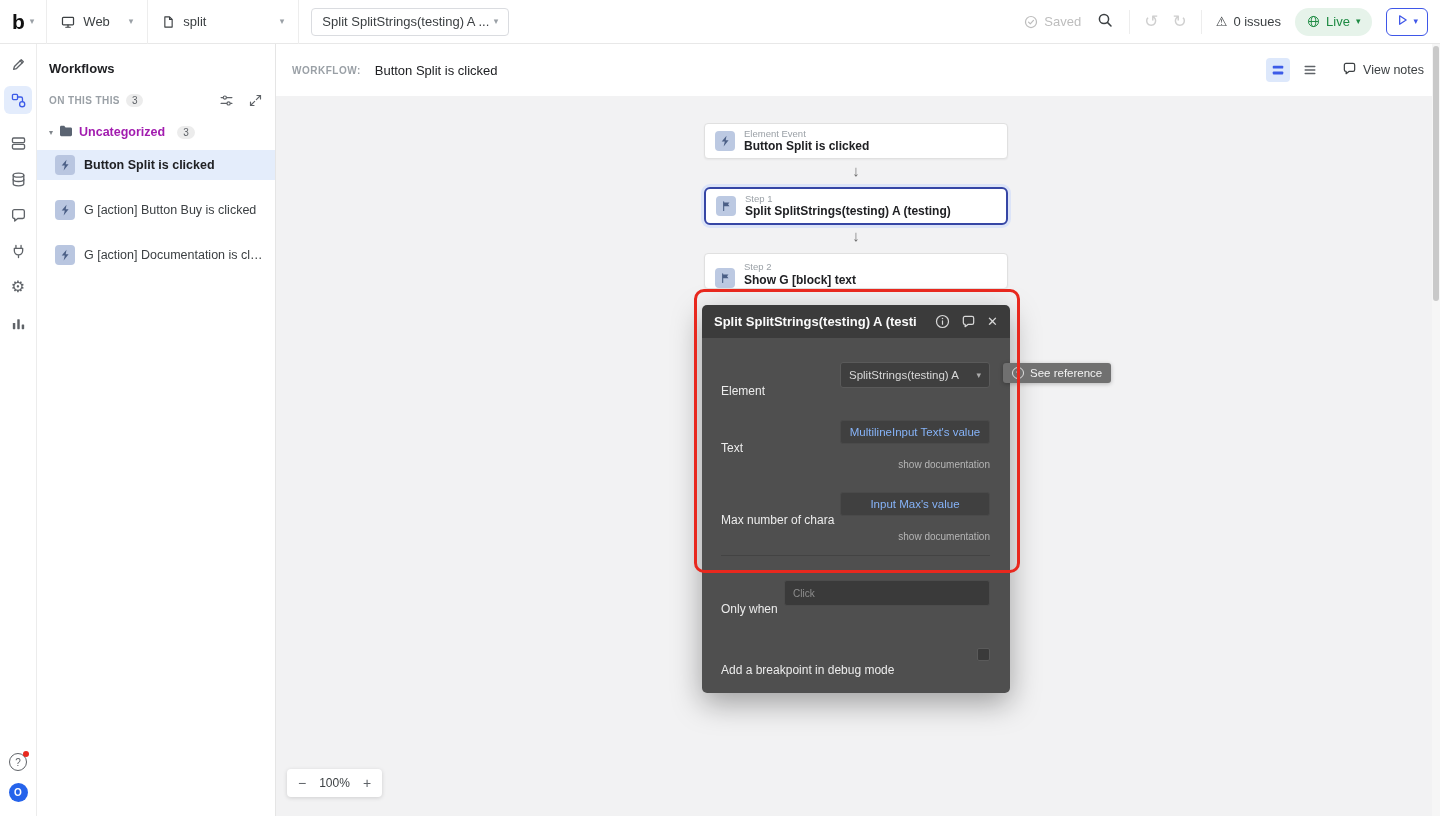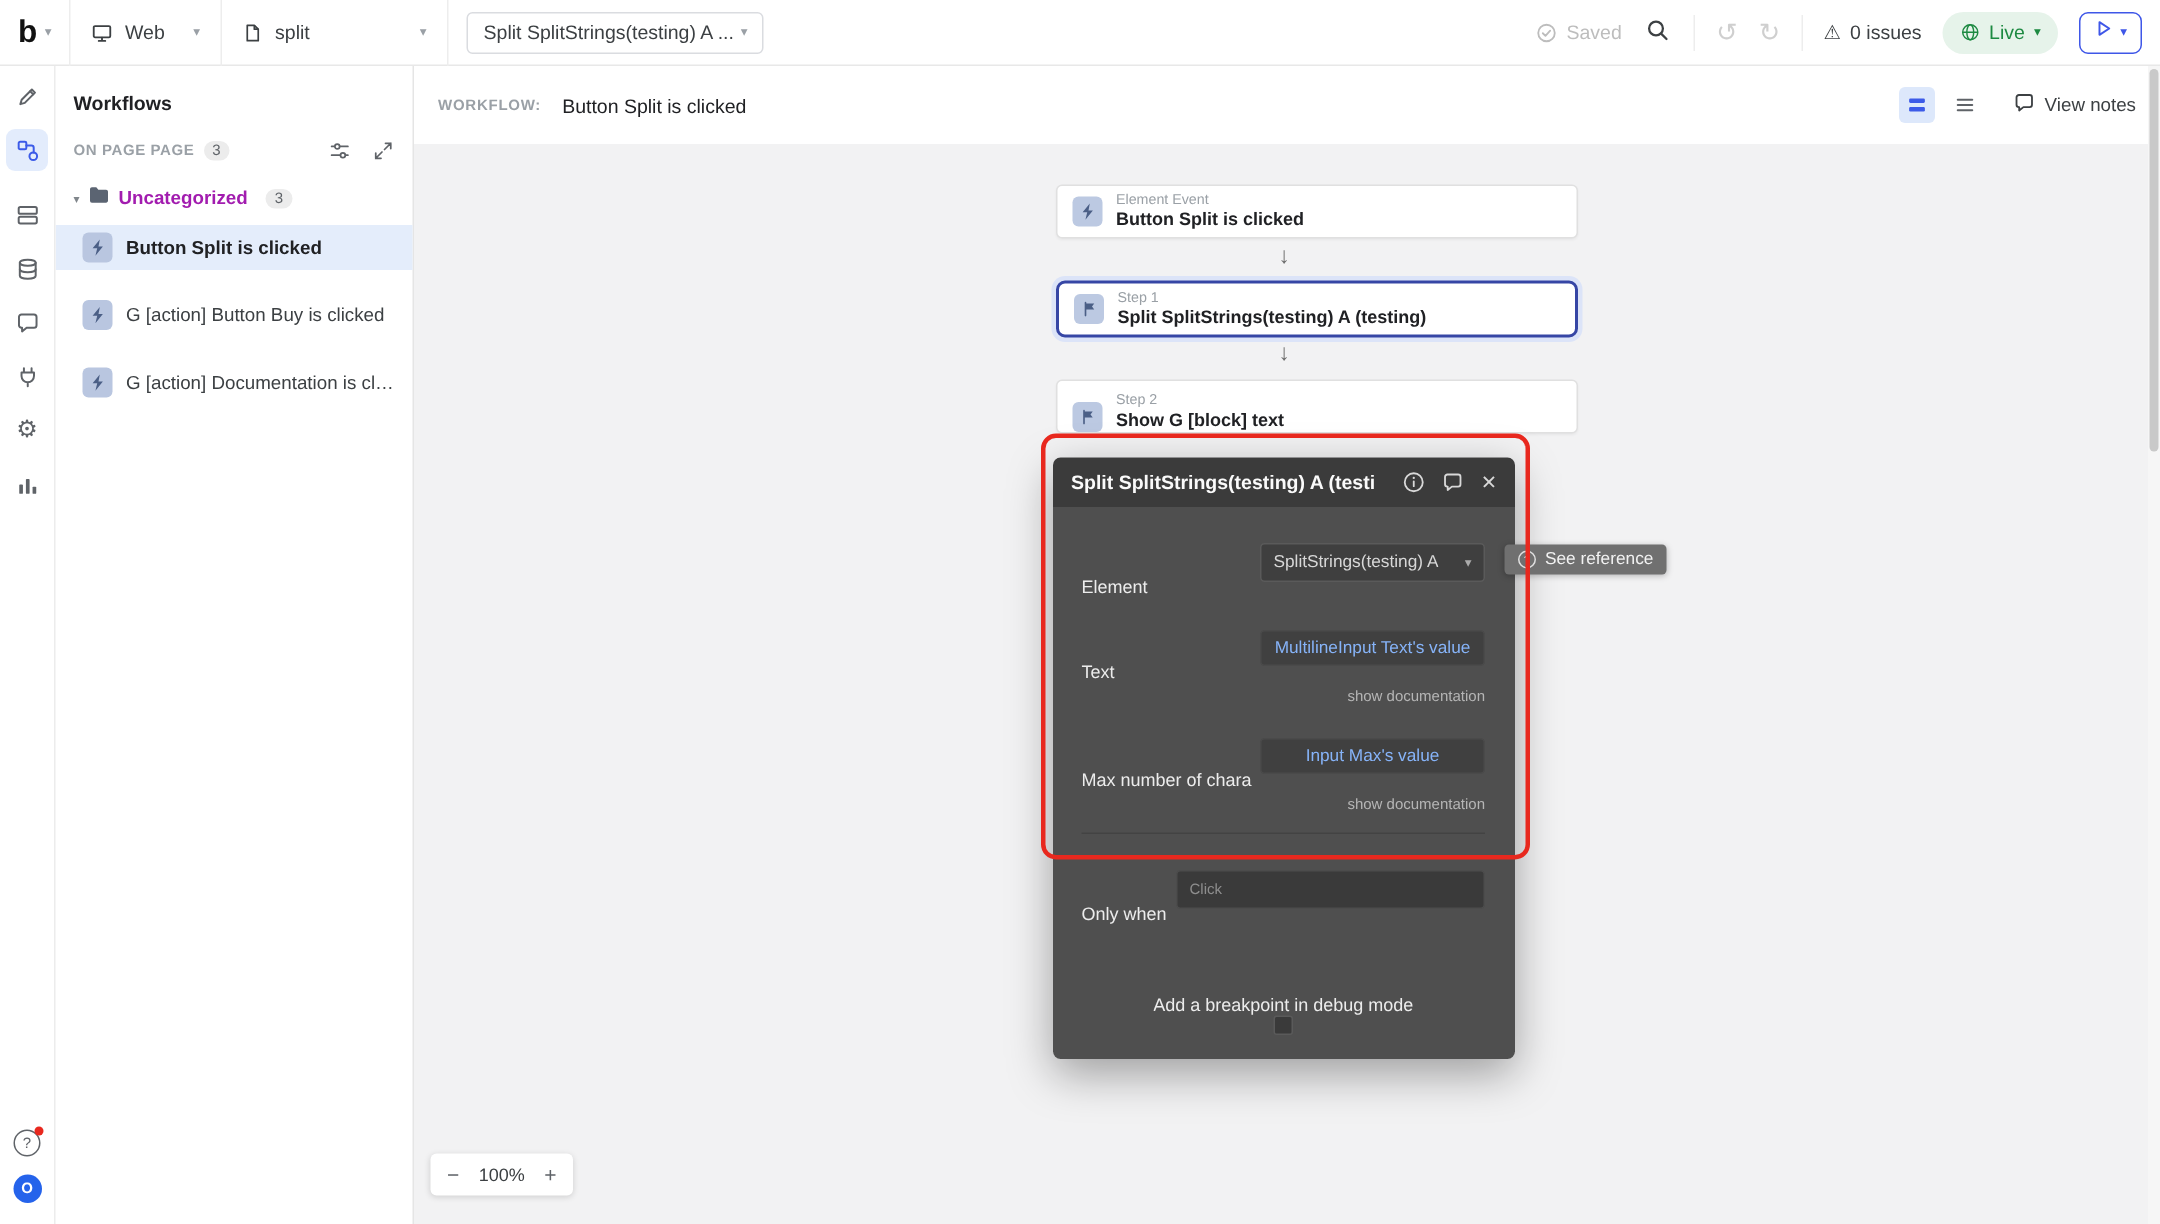--- a/index.html
+++ b/index.html
@@ -84,21 +84,21 @@
   .ch-label { font-size:10px; font-weight:700; color:#9aa0a6; letter-spacing:.5px; margin-right:14px; }
   .ch-name { font-size:13px; color:#202124; }
   .ch-right { margin-left:auto; display:flex; align-items:center; gap:8px;justify-content:flex-end; }
   .view-toggle { width:24px; height:24px; border-radius:4px; display:flex; align-items:center;
     justify-content:center; cursor:pointer; }
   .view-toggle.active { background:#dde8fb; }
   .view-notes { display:flex; align-items:center; gap:6px; font-size:12.5px; color:#3c4043;
     margin-left:12px; cursor:pointer; }
   .canvas-body { position:absolute; top:52px; left:0; right:0; bottom:0; background:#f2f2f3; overflow:hidden; }
 
-  .node { position:absolute; width:348px; height:36px; background:#fff; border:1px solid #e0e0e0;
+  .node { position:absolute; width:304px; height:36px; background:#fff; border:1px solid #e0e0e0;
     border-radius:4px; display:flex; align-items:center; gap:9px; padding:0 10px;
     box-shadow:0 1px 2px rgba(0,0,0,.05); cursor:pointer; }
   .node .ntxt { overflow:hidden; }
   .node .nk { font-size:9.5px; color:#9aa0a6; line-height:1.25; }
   .node .nt { font-size:12px; font-weight:700; color:#202124; line-height:1.25; white-space:nowrap; }
   .node-icon { width:20px; height:20px; border-radius:4px; background:#bcc9e2; display:flex;
     align-items:center; justify-content:center; flex:none; }
   .node.selected { border:2px solid #3646a5; border-radius:6px; box-shadow:0 0 0 3px #dce4f8; height:38px; }
   .flow-arrow { position:absolute; width:304px; text-align:center; font-size:15px; color:#6d6d6d; }
 
@@ -129,21 +129,21 @@
   .pselect .chev { color:#ababab; }
   .pexpr { width:150px; height:24px; background:#404040; border:1px solid #4a4a4a; border-radius:3px;
     display:flex; align-items:center; justify-content:center; cursor:pointer; }
   .pexpr span { font-size:11.5px; color:#86b3f8; white-space:nowrap; overflow:hidden; }
   .pdoc { font-size:10px; color:#b5b5b5; text-align:right; margin-top:4px; cursor:pointer; }
   .prow.mt { margin-top:11px; }
   .onlywhen { margin-top:13px; padding-top:14px; border-top:1px solid rgba(0,0,0,.15); }
   .pinput { width:206px; height:26px; background:#3a3a3a; border:1px solid #4c4c4c; border-radius:3px;
     color:#ddd; font-size:10px; padding:0 8px; font-family:inherit; outline:none; }
   .pinput::placeholder { color:#8e8e8e; }
-  .break { margin-top:15px;flex-direction:column; }
+  .break { margin-top:15px; }
   .pcheck { width:13px; height:13px; background:#3a3a3a; border:1px solid #5a5a5a; border-radius:2px;
     cursor:pointer; flex:none; }
 
   
   .see-ref { position:absolute; left:727px; top:267px; display:flex; align-items:center; gap:6px;
     background:#707070; padding:4px 9px; border-radius:3px; z-index:12; color:#f2f2f2;
     font-size:11.5px; cursor:pointer; box-shadow:0 1px 4px rgba(0,0,0,.25); }
   .qcirc { width:12px; height:12px; border:1px solid #e0e0e0; border-radius:50%; font-size:8px;
     display:flex; align-items:center; justify-content:center; color:#e0e0e0; flex:none; }
 
@@ -304,21 +304,21 @@
     <div class="avatar">
       <span>O</span>
     </div>
   </div>
 </nav>
 
 <aside class="panel">
   <div class="panel-title">Workflows</div>
 
   <div class="section-row">
-    <span class="section-label">ON PAGE PAGE</span>
+    <span class="section-label">ON THIS THIS</span>
     <span class="badge">3</span>
     <span class="section-icons">
       <svg class="pi" viewBox="0 0 18 18">
           <path d="M2.5 5.5h13M2.5 12.5h13"></path>
           <circle cx="7" cy="5.5" r="1.9" fill="#fff"></circle>
           <circle cx="11.5" cy="12.5" r="1.9" fill="#fff"></circle>
         </svg>
       <svg class="pi" viewBox="0 0 18 18">
           <path d="M10.8 3H15v4.2M7.2 15H3v-4.2M15 3l-5 5M3 15l5-5"></path>
         </svg>

